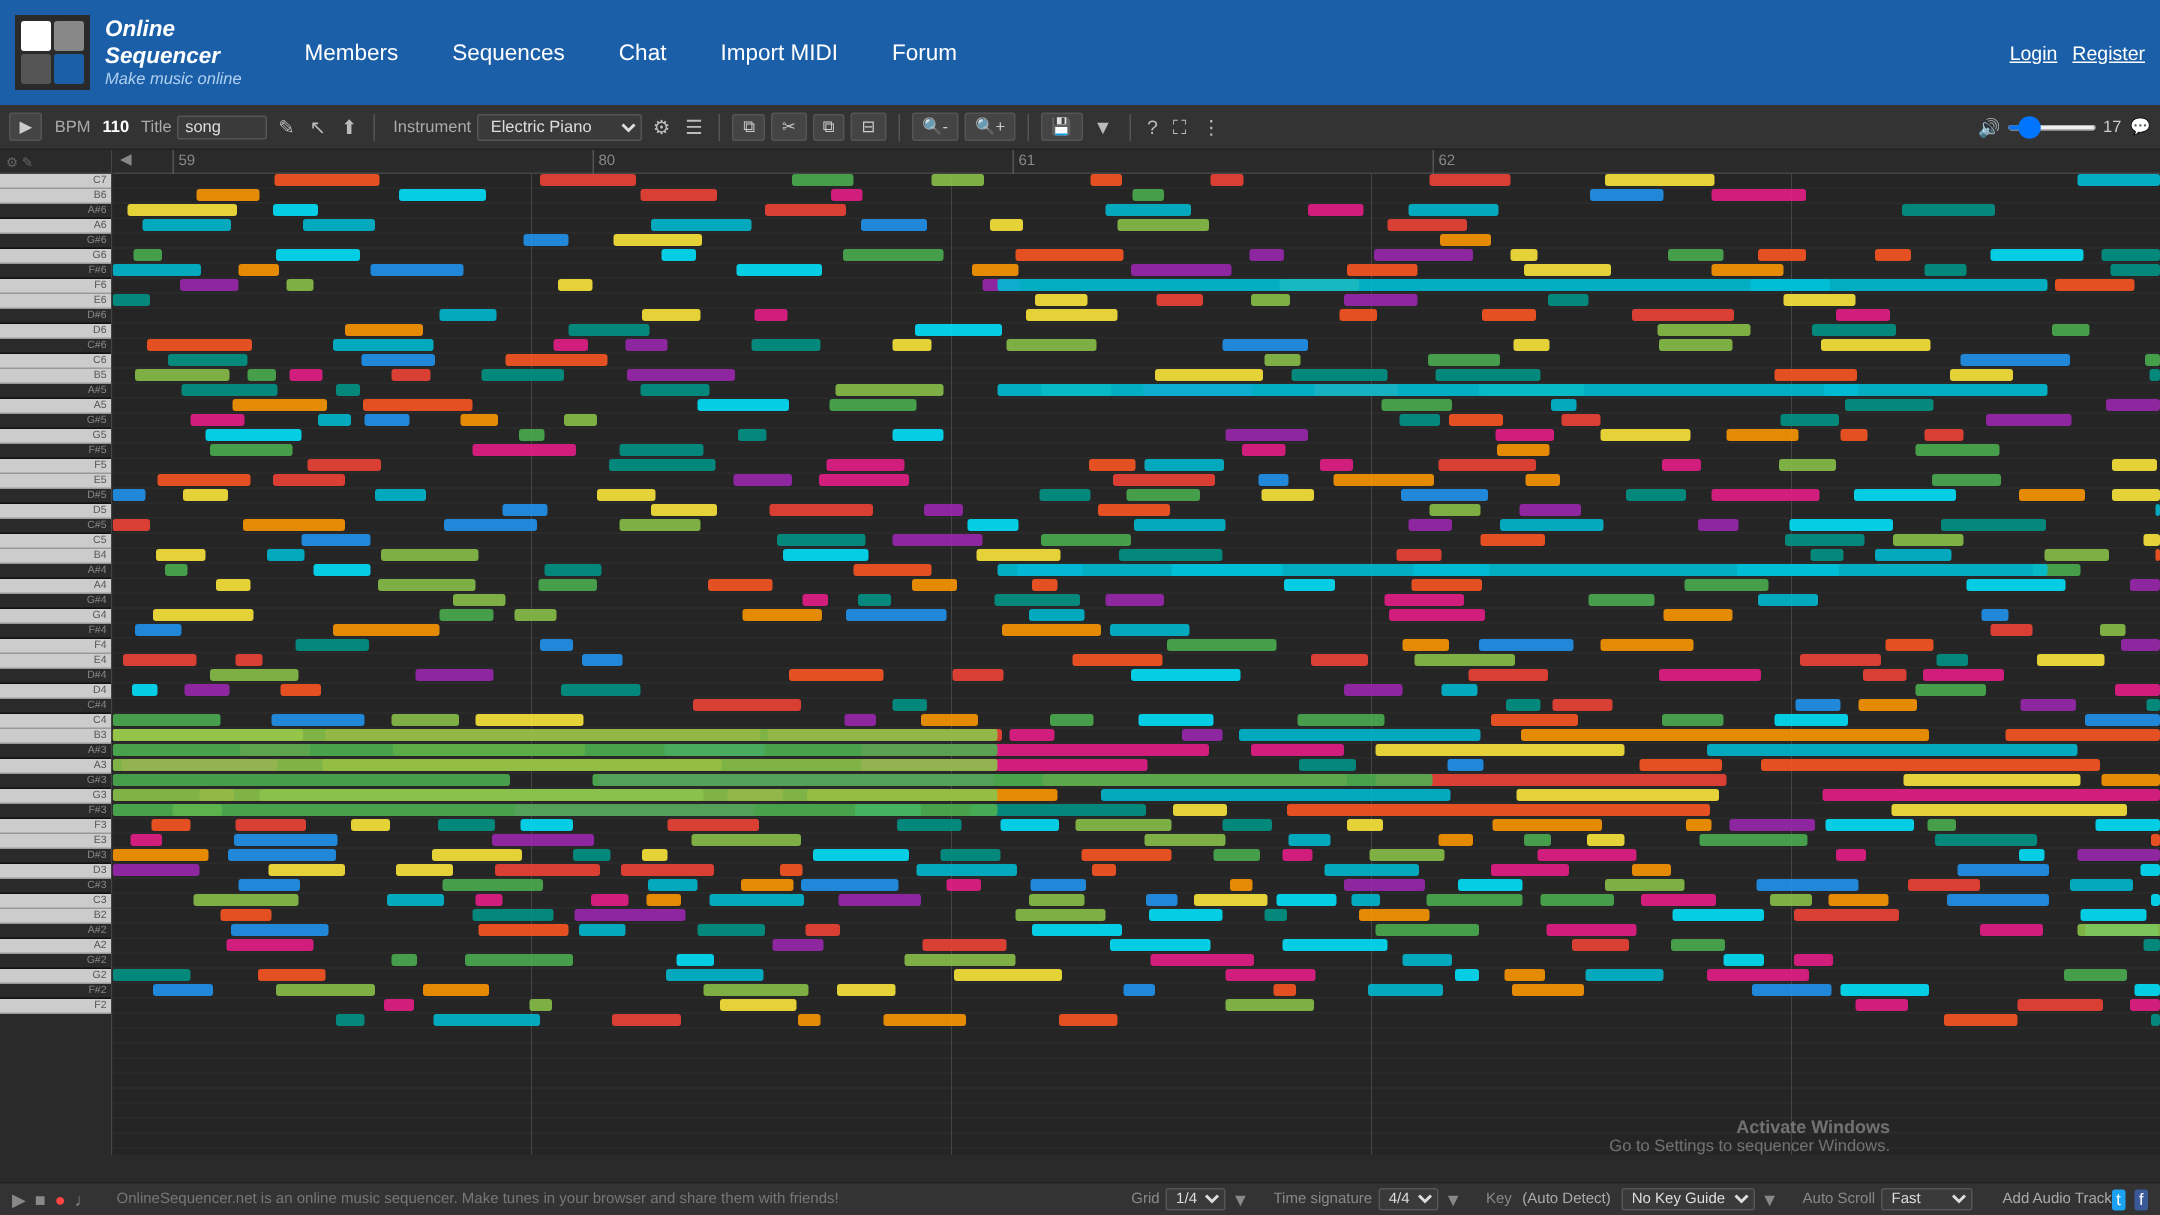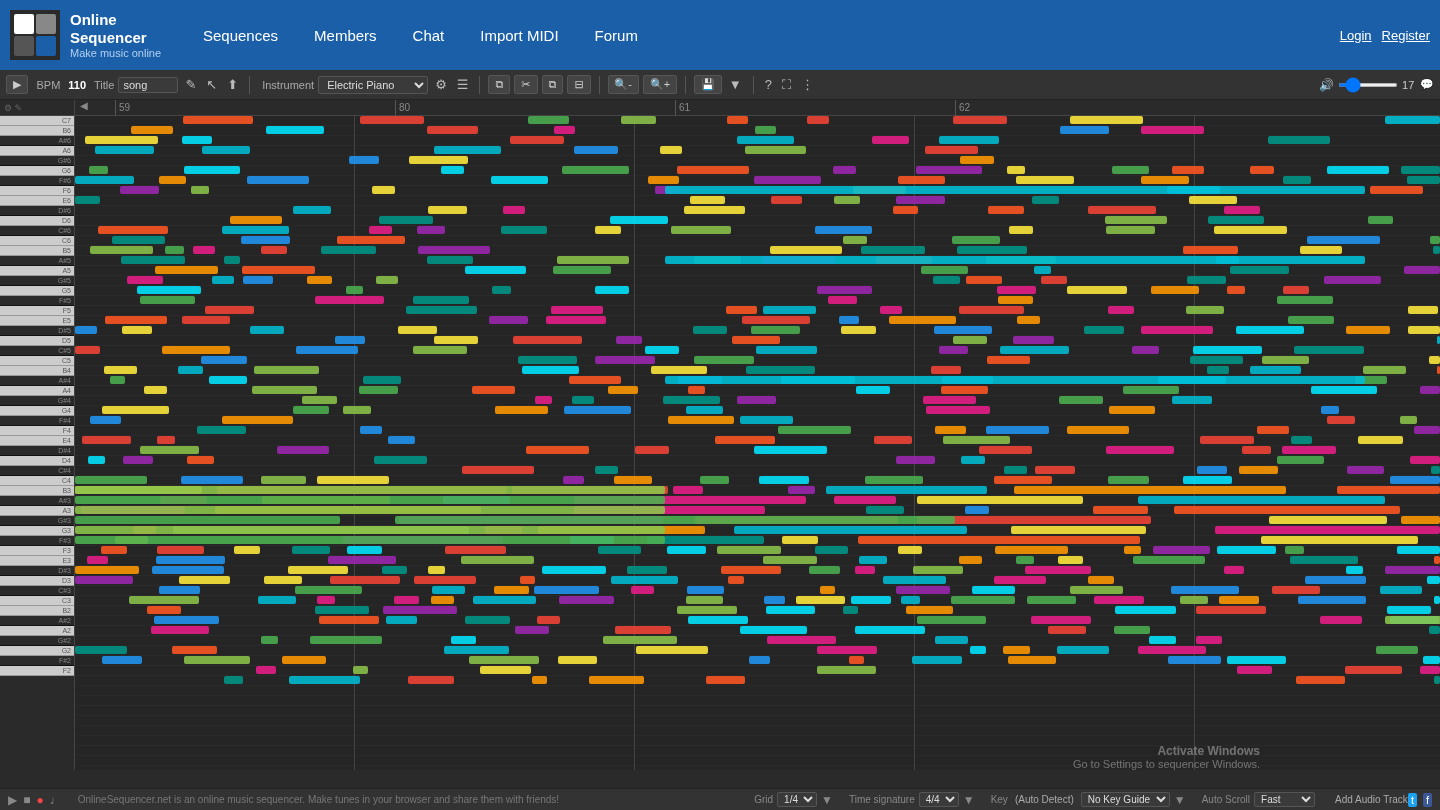--- a/index.html
+++ b/index.html
@@ -5,21 +5,21 @@
     * { margin: 0; padding: 0; box-sizing: border-box; }
     body { width: 1440px; height: 810px; overflow: hidden; background: #2a2a2a; font-family: Arial, sans-serif; font-size: 12px; color: #ccc; }
 
     
     #header {
       position: absolute; top: 0; left: 0; width: 1440px; height: 70px;
       background: #1a5fa8; display: flex; align-items: center;
     }
     #logo-block {
       width: 185px; height: 70px; background: #1a5fa8;
-      display: flex; align-items: center; padding: 8px 10px; gap: 10px; flex-shrink: 0;
+      display: flex; align-items: center; padding: 8px 10px; gap: 10px; flex-shrink: 0; font-style: italic;
     }
     #logo-icon {
       width: 50px; height: 50px; background: #2a2a2a;
       display: grid; grid-template-columns: 1fr 1fr; gap: 2px; padding: 4px; flex-shrink: 0;
     }
     #logo-icon .sq { border-radius: 2px; }
     #logo-icon .sq1 { background: #fff; }
     #logo-icon .sq2 { background: #888; }
     #logo-icon .sq3 { background: #555; }
     #logo-icon .sq4 { background: #1a5fa8; }
@@ -147,22 +147,22 @@
       <div class="sq sq2"></div>
       <div class="sq sq3"></div>
       <div class="sq sq4"></div>
     </div>
     <div id="logo-text">
       <span id="logo-title">Online Sequencer</span>
       <span id="logo-subtitle">Make music online</span>
     </div>
   </div>
   <div id="nav">
+    <a class="nav-item">Members</a>
     <a class="nav-item">Sequences</a>
-    <a class="nav-item">Members</a>
     <a class="nav-item">Chat</a>
     <a class="nav-item">Import MIDI</a>
     <a class="nav-item">Forum</a>
   </div>
   <div id="auth-links">
     <span class="auth-link">Login</span>
     <span class="auth-link">Register</span>
   </div>
 </div>
 

